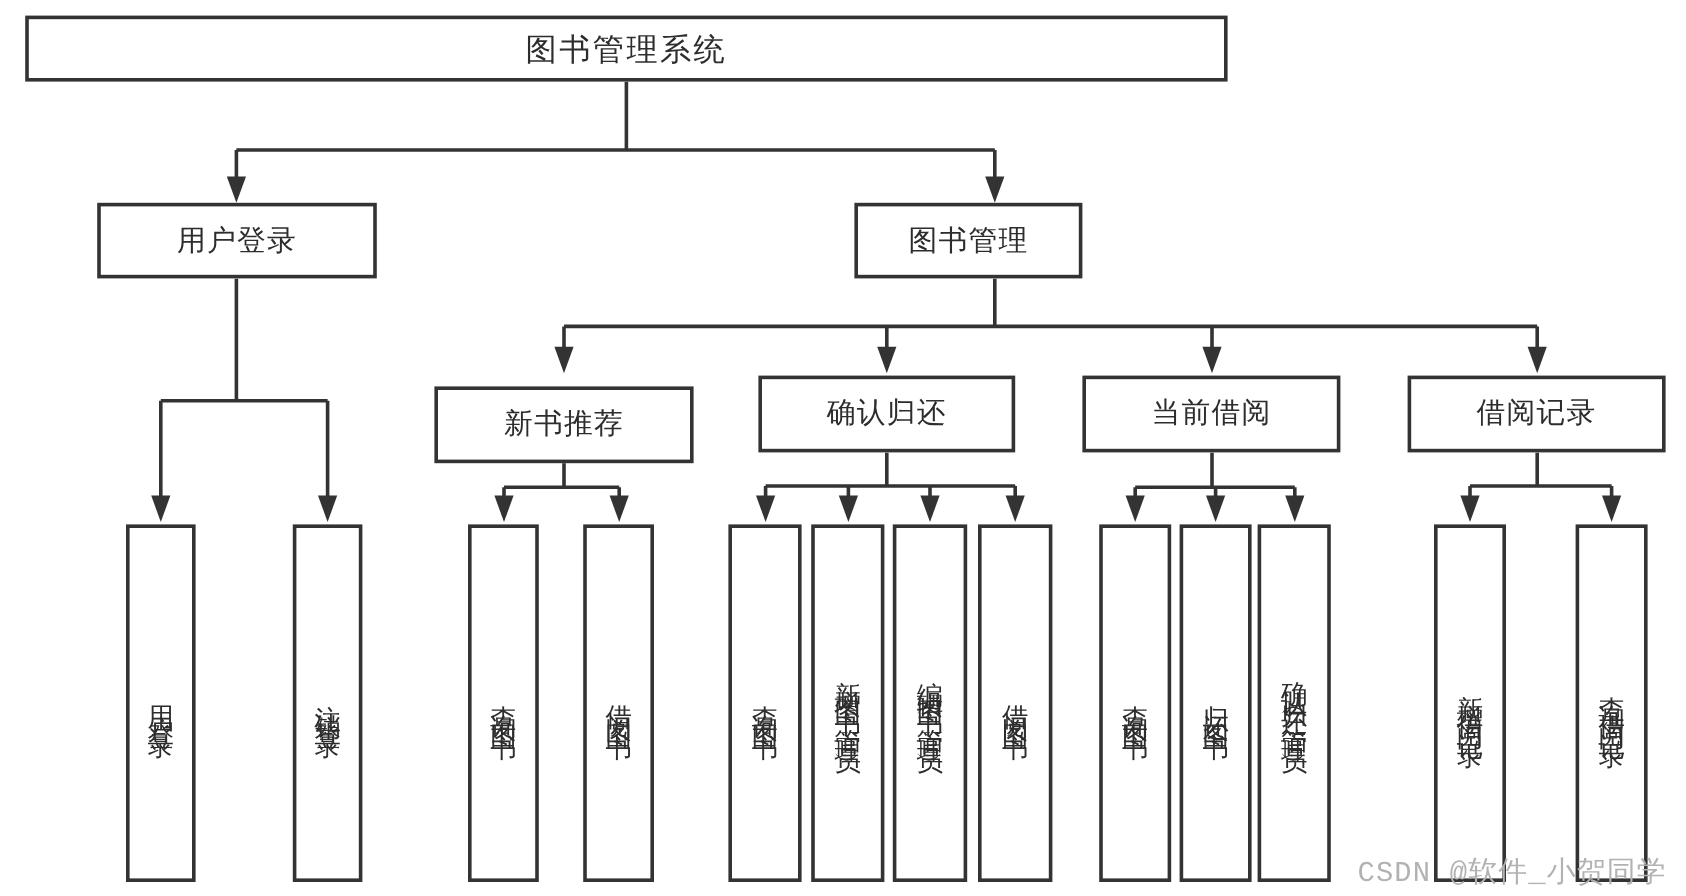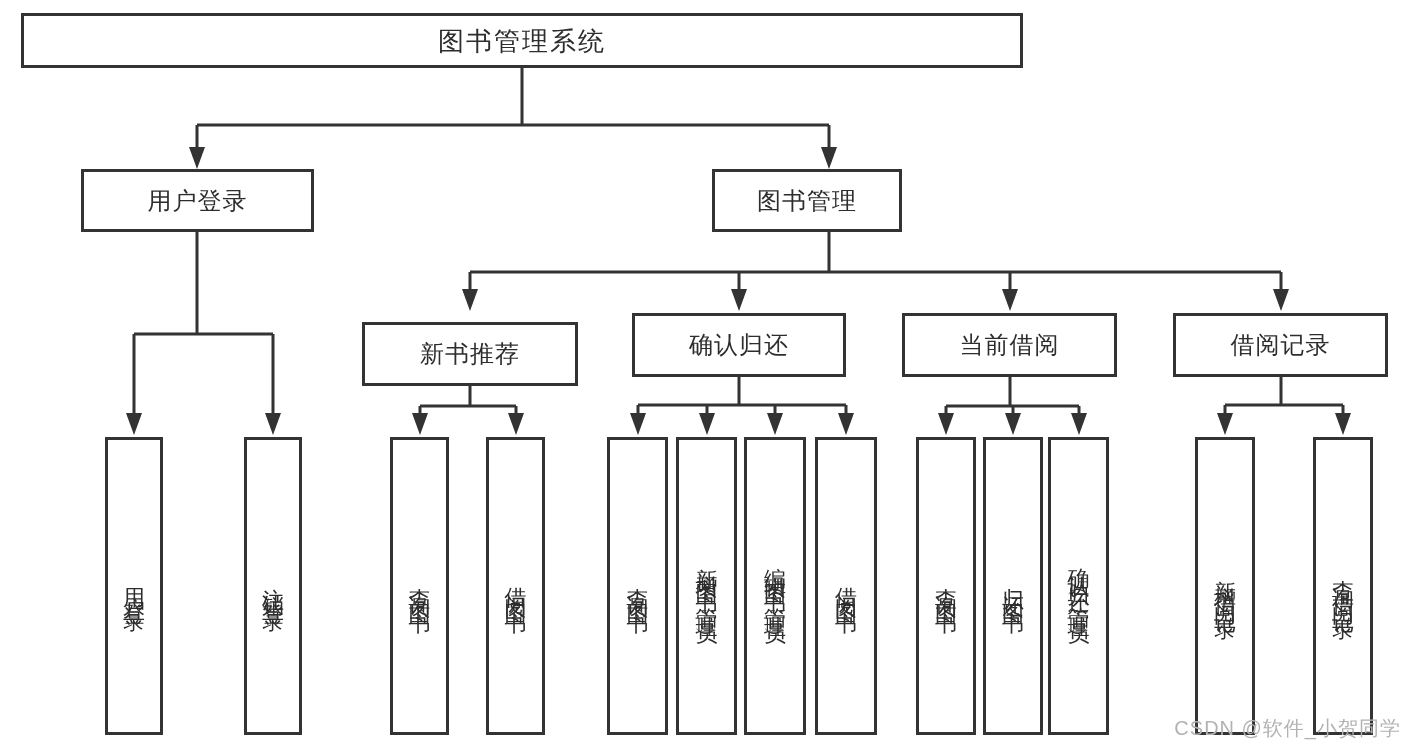--- a/index.html
+++ b/index.html
@@ -40,24 +40,25 @@
     display:flex;align-items:center;justify-content:center;
   }
   .vlabel{
     writing-mode:vertical-rl;
     text-orientation:mixed;
     font-size:22px;letter-spacing:8px;line-height:1;
     white-space:nowrap;color:var(--text);
   }
   .watermark{
     position:absolute;z-index:5;
-    right:4px;bottom:5px;
-    font-size:20px;letter-spacing:1px;
+    right:16px;bottom:5px;
+    font-size:24px;letter-spacing:1px;
     color:var(--watermark);
     white-space:nowrap;
+    font-family:Liberation Mono, monospace;
   }
 </style>
 </head>
 <body>
 
 <div class="canvas">
 
   <svg class="edges" width="1405" height="747" viewBox="0 0 1405 747" aria-hidden="true">
 
     <path class="edge" d="M522,68 V125 M197,125 H829 M197,125 V148 M829,125 V148"></path>

